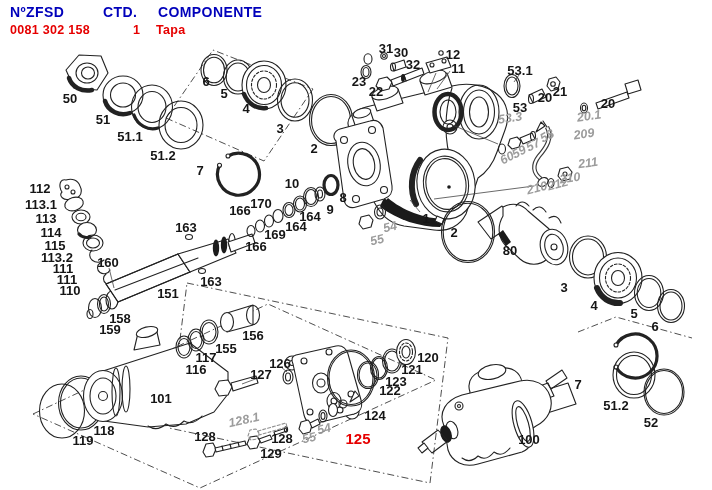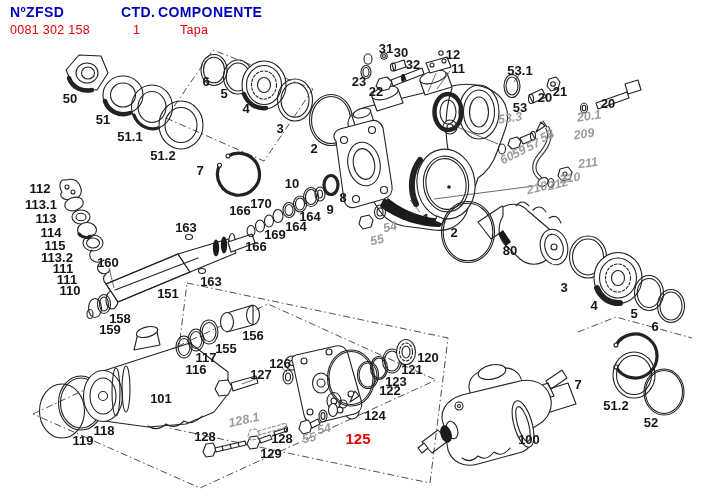--- a/index.html
+++ b/index.html
@@ -1,21 +1,21 @@
 <!DOCTYPE html>
 <html style="--blue: #0000bb; --red: #e60000;"><head>
 <meta charset="utf-8">
 <style>
   html,body{margin:0;padding:0;background:#fff;}
   .stage{position:relative;width:712px;height:490px;background:#fff;overflow:hidden;
          font-family:"Liberation Sans",sans-serif;}
   .stage svg{position:absolute;left:0;top:0;}
   .hdr span{position:absolute;white-space:nowrap;}
   .hb{color:var(--blue,#0000bb);font-weight:700;font-size:14px;letter-spacing:.4px;top:4px;}
-  .hr{color:var(--red,#e60000);font-weight:400;font-size:12.5px;letter-spacing:.3px;top:23px;}
+  .hr{color:var(--red,#e60000);font-weight:700;font-size:12.5px;letter-spacing:.3px;top:23px;}
   
   .s{fill:none;stroke:#222;stroke-width:1.1;stroke-linecap:round;stroke-linejoin:round}
   .f{fill:#fff;stroke:#222;stroke-width:1.1;stroke-linejoin:round}
   .d{fill:#1b1b1b;stroke:none}
   .t3{stroke-width:3.2}.t45{stroke-width:4.5}.t6{stroke-width:6}
   .rl{stroke-dasharray:2.6 1.9}
   .dash{fill:none;stroke:#3a3a3a;stroke-width:.9;stroke-dasharray:7 3 1.5 3}
   .lead{fill:none;stroke:#444;stroke-width:.8}
   .gry{stroke:#909090}
   .lb{font:700 13px "Liberation Sans",sans-serif;fill:#151515;text-anchor:middle;dominant-baseline:central}
@@ -442,19 +442,19 @@
         <text x="205" y="436" class="lb">128</text>
         <text x="282" y="438" class="lb">128</text>
         <text x="271" y="453" class="lb">129</text>
         <text x="324" y="429" class="lg" transform="rotate(-14 324 429)">54</text>
         <text x="309" y="438" class="lg" transform="rotate(-14 309 438)">55</text>
       </g>
   </svg>
 
   <div class="hdr">
     <span class="hb" style="left:10px">NºZFSD</span>
-    <span class="hb" style="left:121px">CTD.</span>
+    <span class="hb" style="left:103px">CTD.</span>
     <span class="hb" style="left:158px">COMPONENTE</span>
     <span class="hr" style="left:10px">0081 302 158</span>
     <span class="hr" style="left:133px">1</span>
-    <span class="hr" style="left:180px">Tapa</span>
+    <span class="hr" style="left:156px">Tapa</span>
   </div>
 </div>
 
 </body></html>

